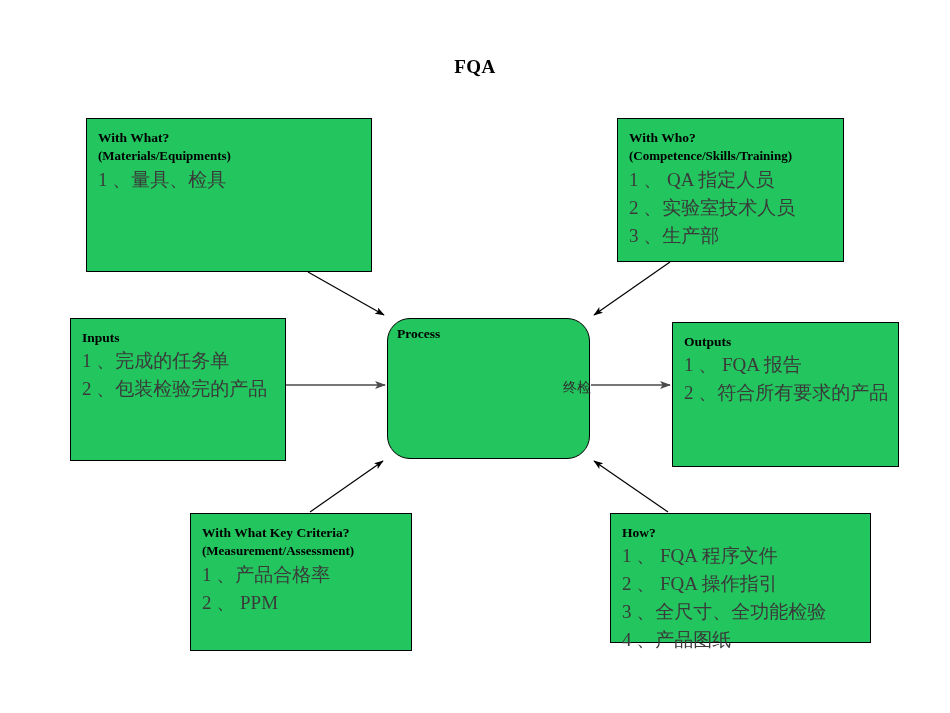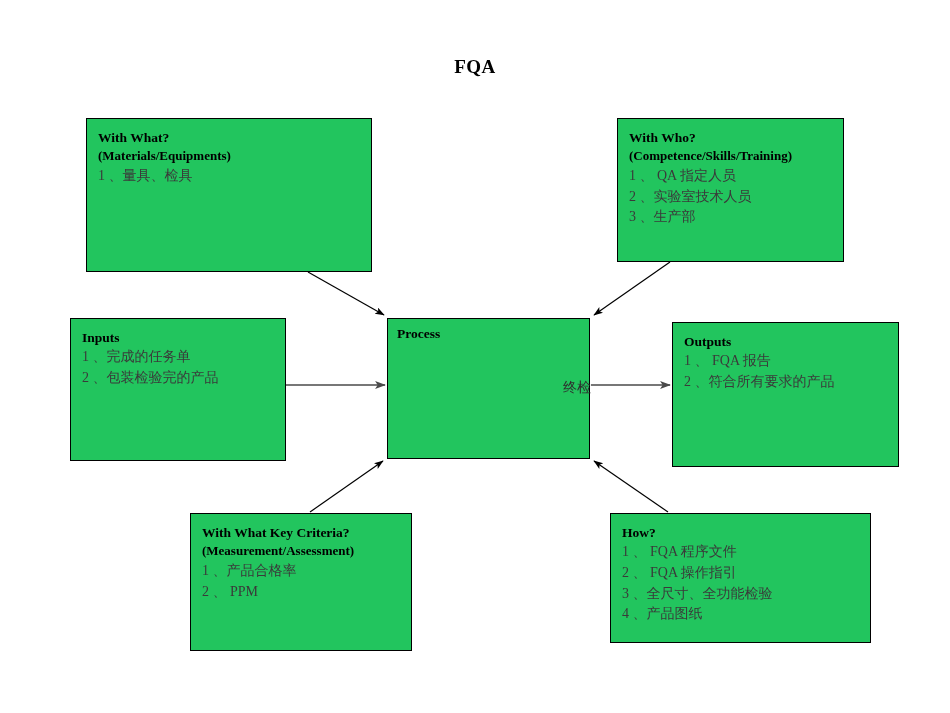--- a/index.html
+++ b/index.html
@@ -58,31 +58,31 @@
     line-height: 1.44;
     white-space: nowrap;
     font-family: "Liberation Serif", "DejaVu Serif", serif;
   }
   .box-list {
     margin: 0;
     padding: 0;
     list-style: none;
   }
   .box-list li {
-    font-size: 14px;
+    font-size: 19px;
     line-height: 1.47;
     white-space: nowrap;
     color: #3a3a3a;
     font-family: "Liberation Serif", "DejaVu Serif", serif;
   }
   
   #box-with-what        { left: 86px;  top: 118px; width: 286px; height: 154px; }
   #box-with-who         { left: 617px; top: 118px; width: 227px; height: 144px; }
   #box-inputs           { left: 70px;  top: 318px; width: 216px; height: 143px; }
-  #box-process          { left: 387px; top: 318px; width: 203px; height: 141px; }
+  #box-process          { left: 387px; top: 318px; width: 203px; height: 141px; border-radius: 23px; }
   #box-outputs          { left: 672px; top: 322px; width: 227px; height: 145px; }
   #box-key-criteria     { left: 190px; top: 513px; width: 222px; height: 138px; }
   #box-how              { left: 610px; top: 513px; width: 261px; height: 130px; }
 
   #box-process { padding-top: 7px; padding-left: 9px; }
   .process-label {
     font-size: 13.5px;
     font-weight: bold;
     font-family: "Liberation Serif", "DejaVu Serif", serif;
   }

